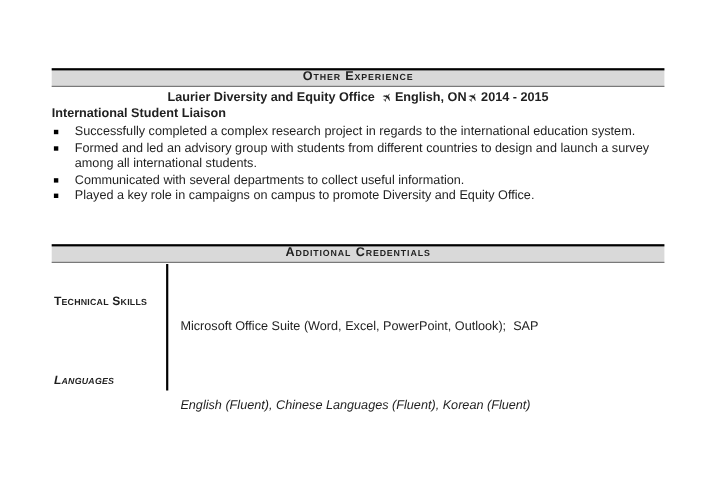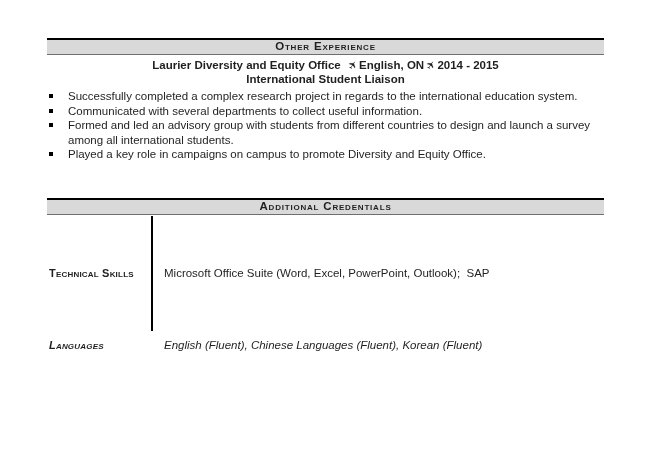--- a/index.html
+++ b/index.html
@@ -15,40 +15,41 @@
     background:#d9d9d9;
     border-top:2px solid #000;
     border-bottom:1px solid #6e6e6e;
     text-align:center;
     font-weight:bold;
     font-variant:small-caps;
     font-size:11.5px;
     letter-spacing:0.8px;
     line-height:13px;
     padding:0 0 1px 0;
+    margin-top:24px;
   }
 
   
   .entry-head{
     text-align:center;
     font-weight:bold;
     font-size:11.5px;
     line-height:14px;
     margin-top:3px;
   }
   .plane{
     display:inline-block;
     transform:rotate(-55deg);
     font-weight:bold;
     font-size:11px;
     margin:0 2px;
   }
   .plane.first{margin-left:7px;}
   .entry-role{
-    text-align:center;
+    text-align:left;
     font-weight:bold;
     font-size:11.5px;
     line-height:14px;
   }
 
   
   .bullets{list-style:none;margin:3px 0 0 0;padding:0;}
   .bullets li{
     position:relative;
     padding-left:21px;
@@ -63,21 +64,21 @@
 
   
   .cred-section{margin-top:36px;}
   .cred-body{position:relative;}
   .cred-divider{
     position:absolute;
     left:104px;top:1px;
     width:2px;height:115px;
     background:#000;
   }
-  .cred-row{display:flex;align-items:flex-end;}
+  .cred-row{display:flex;align-items:center;}
   .cred-row.r1{padding-top:7px;}
   .cred-row.r2{padding-top:14px;font-style:italic;}
   .cred-label{
     flex:none;width:104px;
     padding-left:2px;box-sizing:border-box;
     font-weight:bold;
     font-variant:small-caps;
     font-size:11px;
     letter-spacing:0.2px;
     line-height:13px;
@@ -105,25 +106,25 @@
     </div>
     <div class="entry-role">International Student Liaison</div>
 
     <ul class="bullets">
       <li>
         <span class="sq"></span>
         <span>Successfully completed a complex research project in regards to the international education system.</span>
       </li>
       <li>
         <span class="sq"></span>
-        <span>Communicated with several departments to collect useful information.</span>
+        <span>Formed and led an advisory group with students from different countries to design and launch a survey among all international students.</span>
       </li>
       <li>
         <span class="sq"></span>
-        <span>Formed and led an advisory group with students from different countries to design and launch a survey among all international students.</span>
+        <span>Communicated with several departments to collect useful information.</span>
       </li>
       <li>
         <span class="sq"></span>
         <span>Played a key role in campaigns on campus to promote Diversity and Equity Office.</span>
       </li>
     </ul>
   </section>
 
   <section class="cred-section">
     <div class="section-bar">

